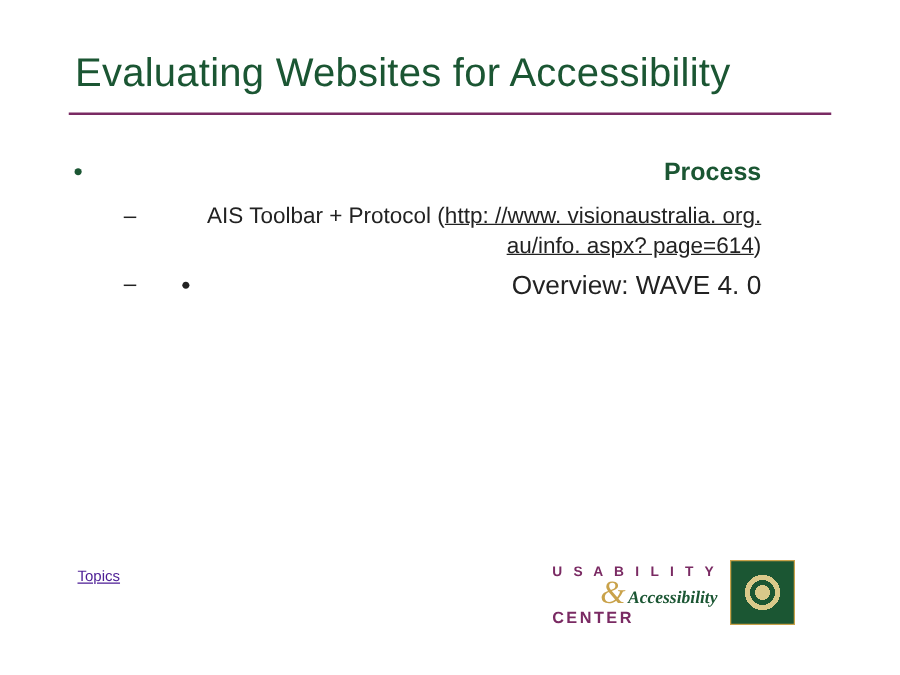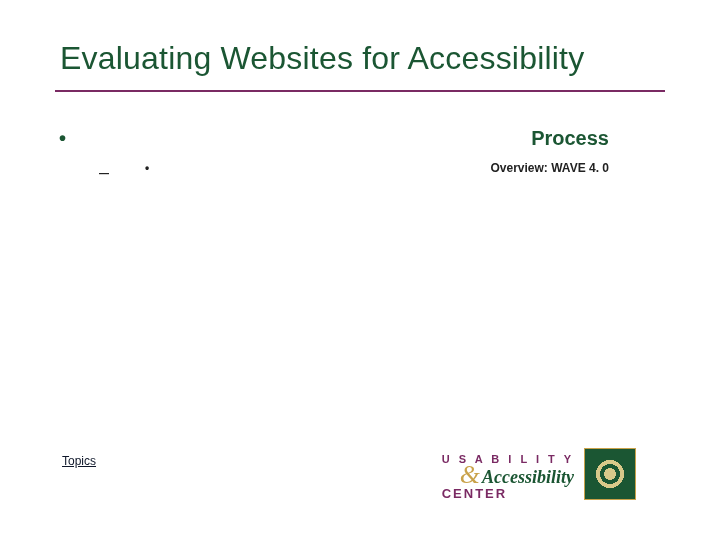--- a/index.html
+++ b/index.html
@@ -84,22 +84,21 @@
     content: "–";
     position: absolute;
     left: 0;
     top: 0;
     color: #222;
   }
   ul.lvl3 {
     list-style: none;
     margin: 4px 0 4px 0;
     padding: 0 0 0 26px;
-    font-size: 12px;
-    font-weight: bold;
+    font-size: 21px;
   }
   ul.lvl3 > li {
     position: relative;
     padding-left: 16px;
     margin-bottom: 3px;
   }
   ul.lvl3 > li::before {
     content: "•";
     position: absolute;
     left: 0;
@@ -109,21 +108,21 @@
   .link {
     text-decoration: underline;
     color: #222;
   }
   .topics-link {
     position: absolute;
     left: 62px;
     bottom: 72px;
     font-size: 12px;
     text-decoration: underline;
-    color: #0f172a;
+    color: #4c1d95;
   }
 
   
   .footer-logos {
     position: absolute;
     right: 28px;
     bottom: 40px;
     display: flex;
     align-items: flex-end;
     gap: 10px;
@@ -147,21 +146,21 @@
     font-family: "Times New Roman", serif;
     font-style: italic;
     font-size: 26px;
     color: #c9a24a;
     margin-right: 2px;
     line-height: 0.8;
   }
   .uac-access {
     font-family: "Times New Roman", serif;
     font-style: italic;
-    font-size: 18px;
+    font-size: 14px;
     color: #1b5633;
     font-weight: bold;
   }
   .uac-center {
     font-size: 13px;
     letter-spacing: 2px;
     color: #7a2a63;
     font-weight: bold;
     text-align: left;
     margin-top: 1px;
@@ -192,20 +191,23 @@
 <div class="slide">
 
   <div class="title">Evaluating Websites for Accessibility</div>
   <div class="title-rule"></div>
 
   <div class="body">
     <ul class="lvl1">
       <li>
         <span>Process</span>
         <ul class="lvl2">
+          <li>
+            <span>AIS Toolbar + Protocol (</span><span class="link">http: //www. visionaustralia. org. au/info. aspx? page=614</span><span>)</span>
+          </li>
           <li>
             <ul class="lvl3">
               <li>Overview: WAVE 4. 0</li>
             </ul>
           </li>
         </ul>
       </li>
     </ul>
   </div>
 

